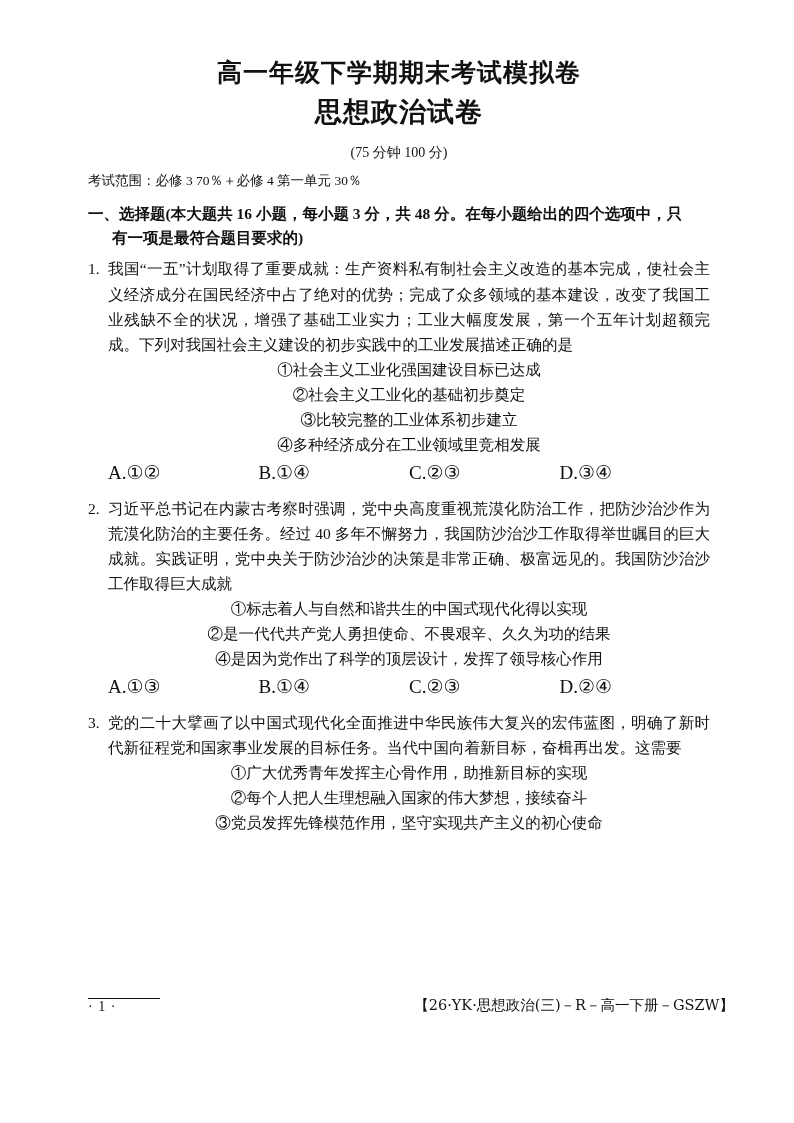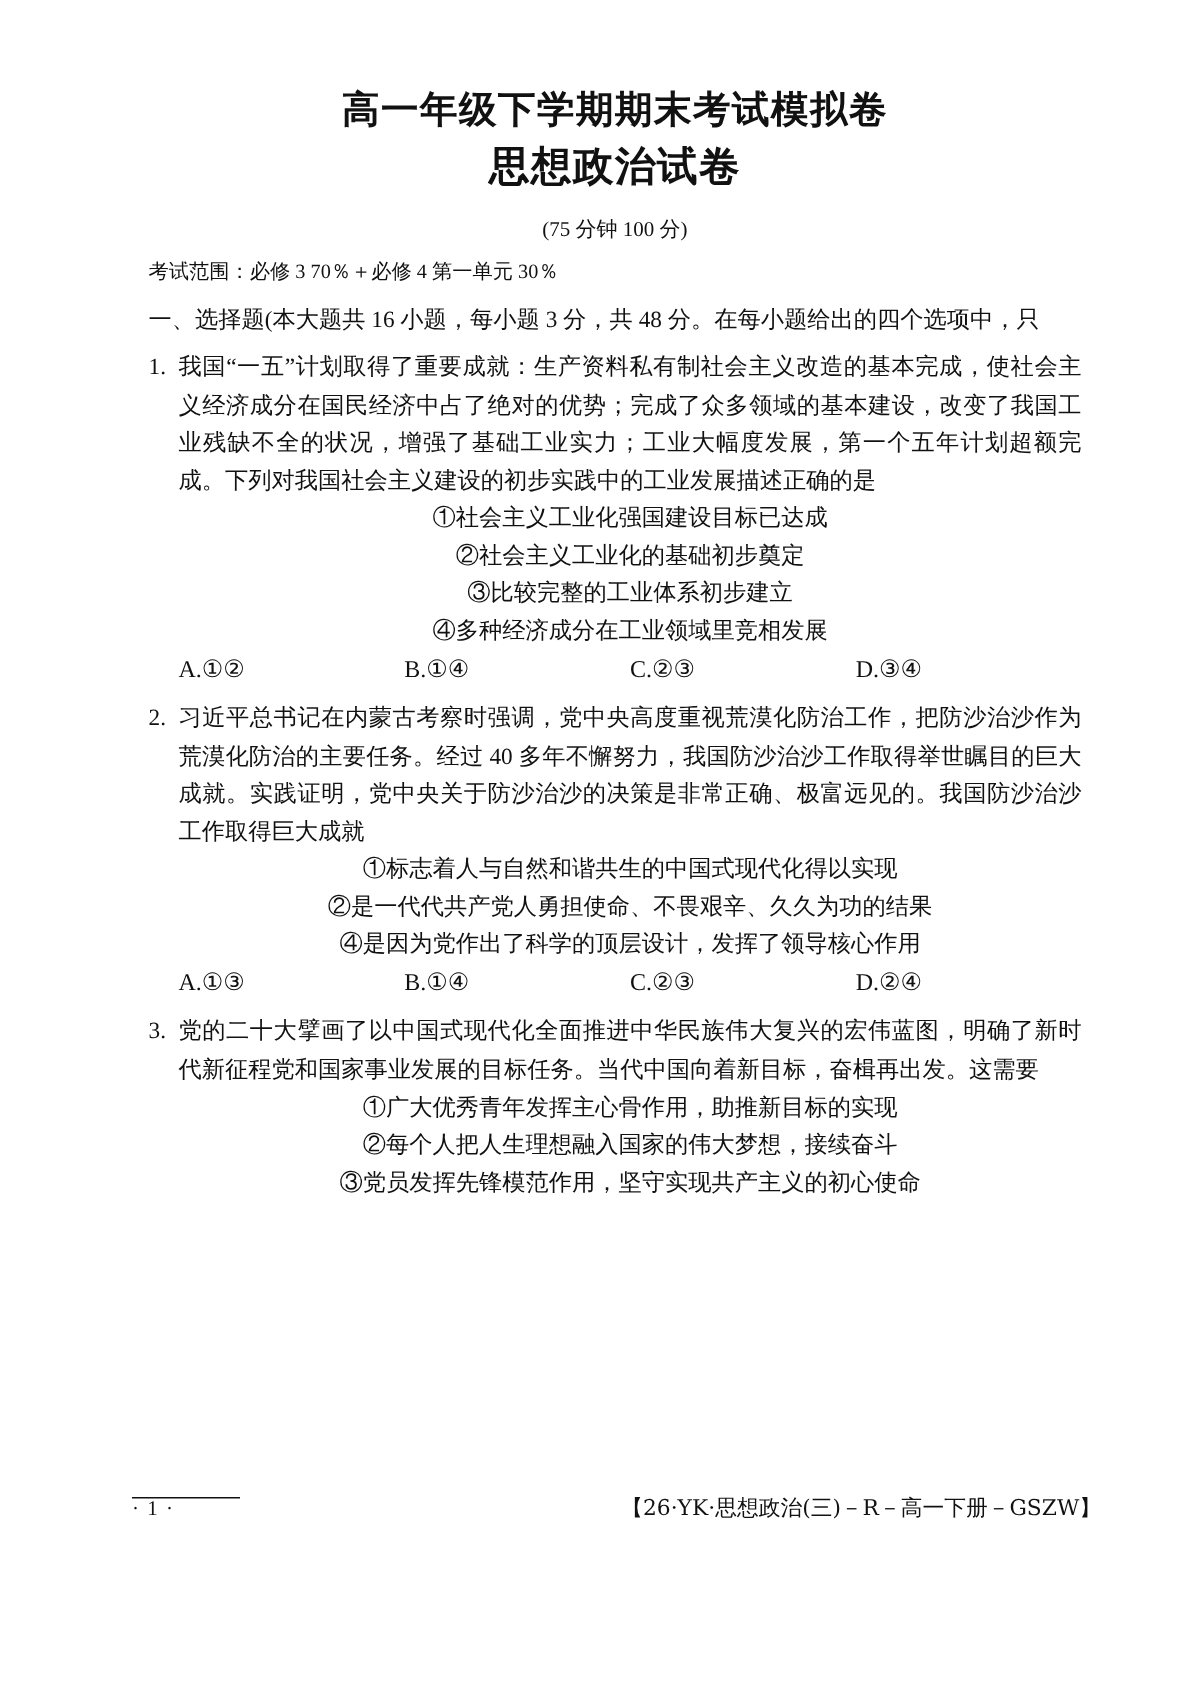--- a/index.html
+++ b/index.html
@@ -21,21 +21,20 @@
     width: 794px;
     height: 1123px;
     padding: 0;
     box-sizing: border-box;
   }
   .inner {
     position: absolute;
     left: 88px;
     top: 58px;
     width: 622px;
-    margin-left: 11px;
   }
   .title-main {
     text-align: center;
     font-size: 25px;
     font-weight: bold;
     letter-spacing: 1px;
     font-family: "DejaVu Serif", "Liberation Serif", serif;
     margin: 0 0 10px 0;
     line-height: 1.2;
   }
@@ -54,21 +53,21 @@
     margin: 0 0 10px 0;
     font-family: "Liberation Serif", serif;
   }
   .meta-scope {
     font-size: 13.5px;
     margin: 0 0 12px 0;
     font-family: "Liberation Serif", serif;
   }
   .section-head {
     font-size: 15.5px;
-    font-weight: normal;
+    font-weight: bold;
     line-height: 1.55;
     margin: 0 0 4px 0;
     text-indent: 0;
   }
   .section-head .cont {
     display: block;
     text-indent: 24px;
   }
   .q {
     margin: 6px 0 0 0;
@@ -91,21 +90,21 @@
   }
   .opt {
     font-size: 15.5px;
     line-height: 1.62;
     padding-left: 20px;
     text-align: center;
   }
   .choices {
     display: flex;
     padding-left: 20px;
-    font-size: 16px;
+    font-size: 19px;
     line-height: 1.7;
   }
   .choices span {
     width: 25%;
   }
   .footer {
     position: absolute;
     left: 88px;
     right: 60px;
     bottom: 108px;
@@ -139,20 +138,21 @@
 <div class="page">
   <div class="inner">
 
     <h1 class="title-main">高一年级下学期期末考试模拟卷</h1>
     <h2 class="title-sub">思想政治试卷</h2>
     <div class="meta-time">(75 分钟   100 分)</div>
     <div class="meta-scope">考试范围：必修 3 70％＋必修 4 第一单元 30％</div>
 
     <div class="section-head">
       <span>一、选择题(本大题共 16 小题，每小题 3 分，共 48 分。在每小题给出的四个选项中，只</span>
+      <span class="cont">有一项是最符合题目要求的)</span>
     </div>
 
     <div class="q">
       <div class="q-body">
         <span class="q-num">1.</span>
         <div class="q-text">我国“一五”计划取得了重要成就：生产资料私有制社会主义改造的基本完成，使社会主义经济成分在国民经济中占了绝对的优势；完成了众多领域的基本建设，改变了我国工业残缺不全的状况，增强了基础工业实力；工业大幅度发展，第一个五年计划超额完成。下列对我国社会主义建设的初步实践中的工业发展描述正确的是</div>
       </div>
       <div class="opt">①社会主义工业化强国建设目标已达成</div>
       <div class="opt">②社会主义工业化的基础初步奠定</div>
       <div class="opt">③比较完整的工业体系初步建立</div>

